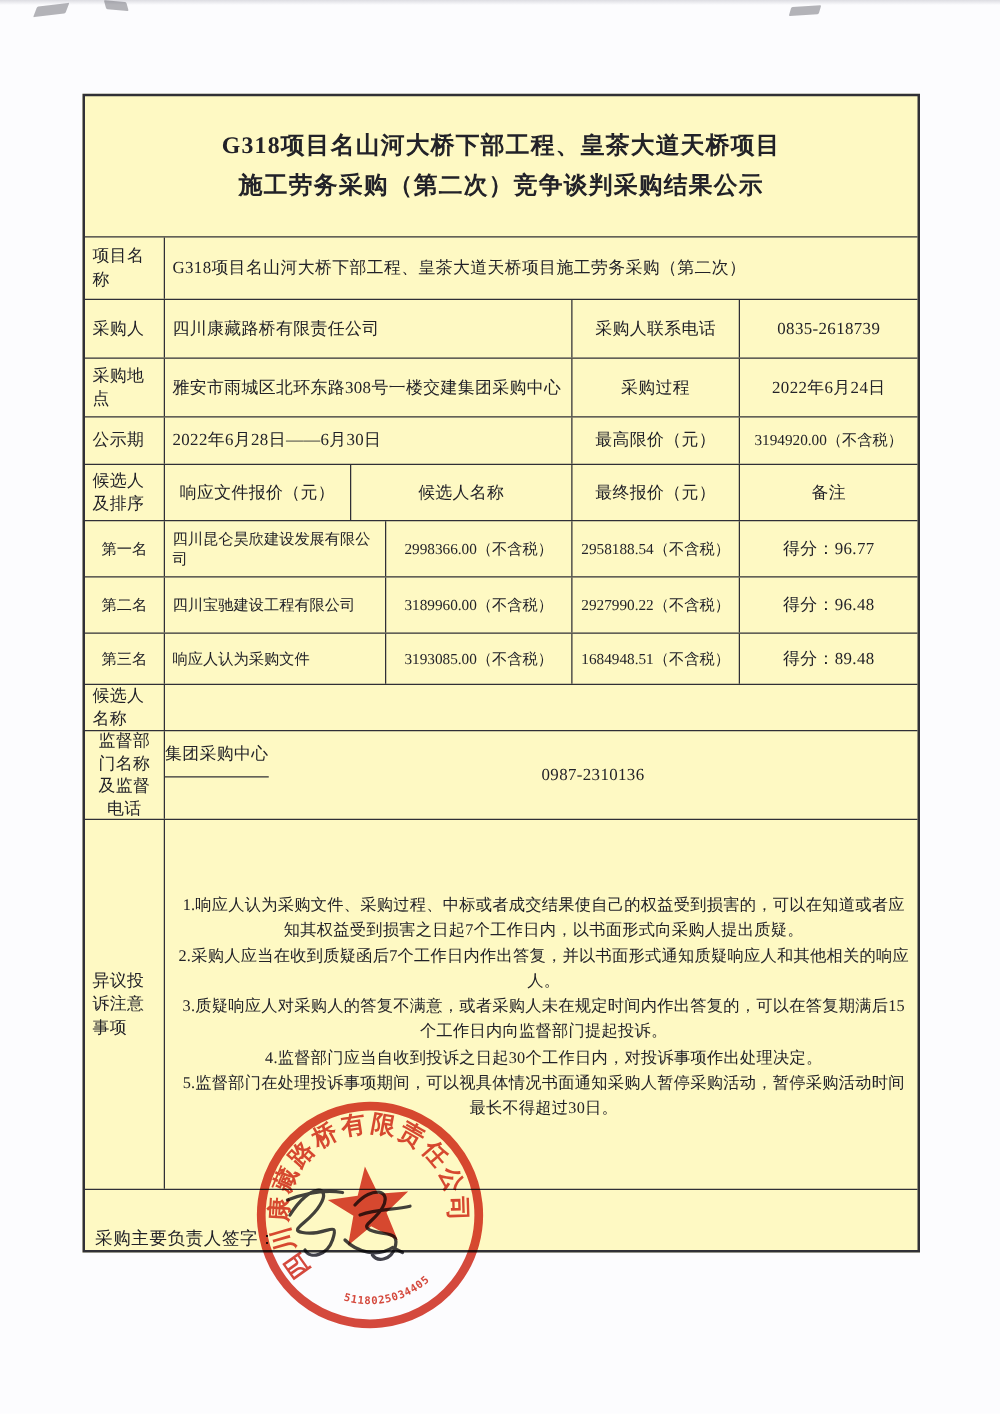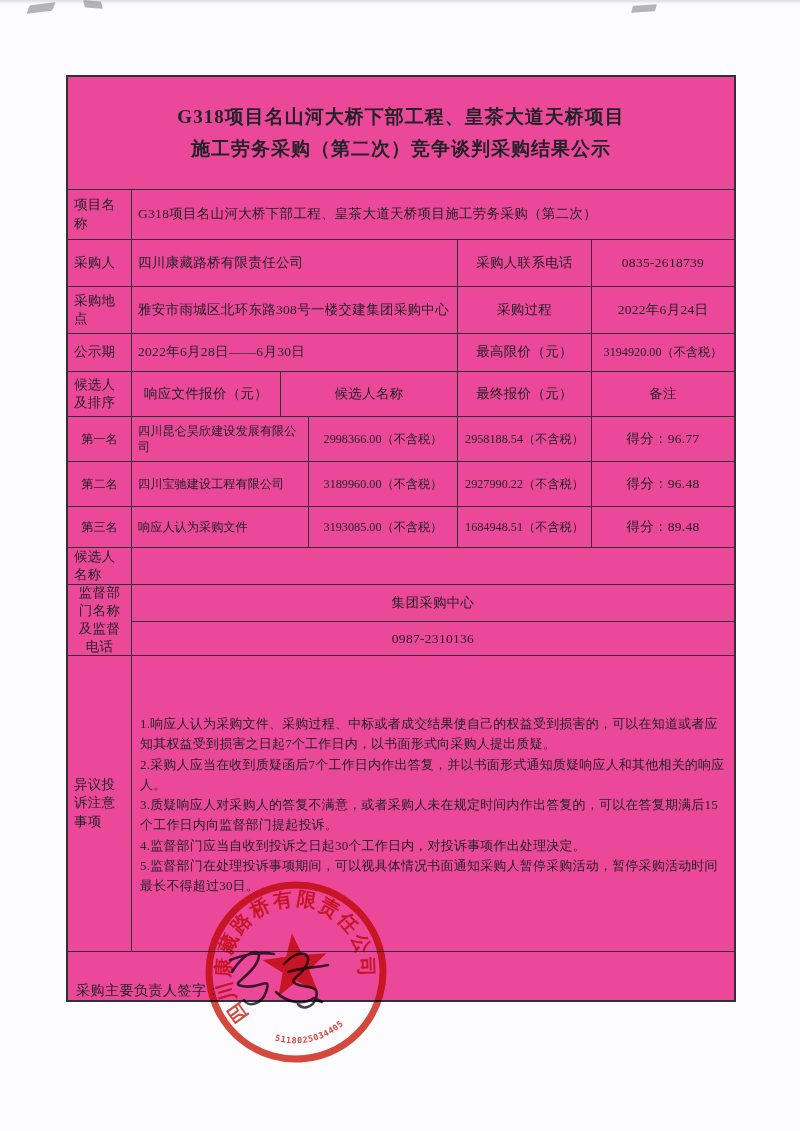--- a/index.html
+++ b/index.html
@@ -6,44 +6,44 @@
   .page{position:relative;width:800px;height:1131px;background:#fcfcfe;overflow:hidden;
         font-family:"Liberation Serif","DejaVu Serif",serif;color:#222228;}
   .scan-edge{position:absolute;left:0;top:0;width:800px;height:4px;
              background:linear-gradient(#dcdce2,rgba(255,255,255,0));}
   .corner-mark{position:absolute;background:#5c5c64;opacity:.45;border-radius:1px;}
   .m1{left:28px;top:4px;width:26px;height:8px;transform:rotate(-7deg) skewX(-28deg);}
   .m2{left:84px;top:1px;width:18px;height:7px;transform:rotate(5deg) skewX(20deg);}
   .m3{left:632px;top:5px;width:24px;height:7px;transform:rotate(-4deg) skewX(-20deg);}
 
   .doc-table{position:absolute;left:66px;top:75px;width:670px;border:2px solid #303036;
-             box-sizing:border-box;background:#ec4899;}
+             box-sizing:border-box;background:#fef9c3;}
   .row{display:flex;border-bottom:1.5px solid #303036;box-sizing:border-box;}
   .row.last{border-bottom:none;}
   .cell{border-right:1.5px solid #303036;box-sizing:border-box;display:flex;align-items:center;
         padding:3px 6px;font-size:13.5px;line-height:1.35;letter-spacing:.3px;}
   .cell.end{border-right:none;}
   .lab{width:64px;flex:none;word-break:break-all;}
   .w-v1{width:326px;flex:none;}
   .w-mid{width:134px;flex:none;}
   .w-c2{width:177px;flex:none;}
   .w-c3{width:149px;flex:none;}
   .w-c4{width:134px;flex:none;}
   .grow{flex:1;}
   .ctr{justify-content:center;text-align:center;}
   .sm{font-size:12.2px;letter-spacing:0;}
 
   .title-row{height:113px;flex-direction:column;justify-content:center;align-items:center;
              font-weight:700;font-size:19px;letter-spacing:1px;line-height:1.7;text-align:center;}
-  .stack{flex:1;display:flex;flex-direction:column;}
+  .stack{flex:1;display:flex;flex-direction:row;}
   .vrow{display:flex;align-items:center;justify-content:center;box-sizing:border-box;
         font-size:13.5px;letter-spacing:.3px;}
   .vrow.divided{border-bottom:1.5px solid #303036;}
   .objection-body{flex:1;box-sizing:border-box;padding:58px 4px 10px 8px;
-                  font-size:13px;line-height:1.56;letter-spacing:.2px;}
+                  font-size:13px;line-height:1.56;letter-spacing:.2px;text-align:center;}
   .sign-row{height:48px;display:flex;align-items:flex-end;padding-left:8px;font-size:14px;
             letter-spacing:.5px;}
 
   .seal-svg{position:absolute;left:200px;top:876px;width:192px;height:192px;
             mix-blend-mode:multiply;opacity:.92;transform:rotate(-6deg);}
   .sign-svg{position:absolute;left:218px;top:940px;width:132px;height:78px;
             mix-blend-mode:multiply;}
 </style>
 </head>
 <body>

